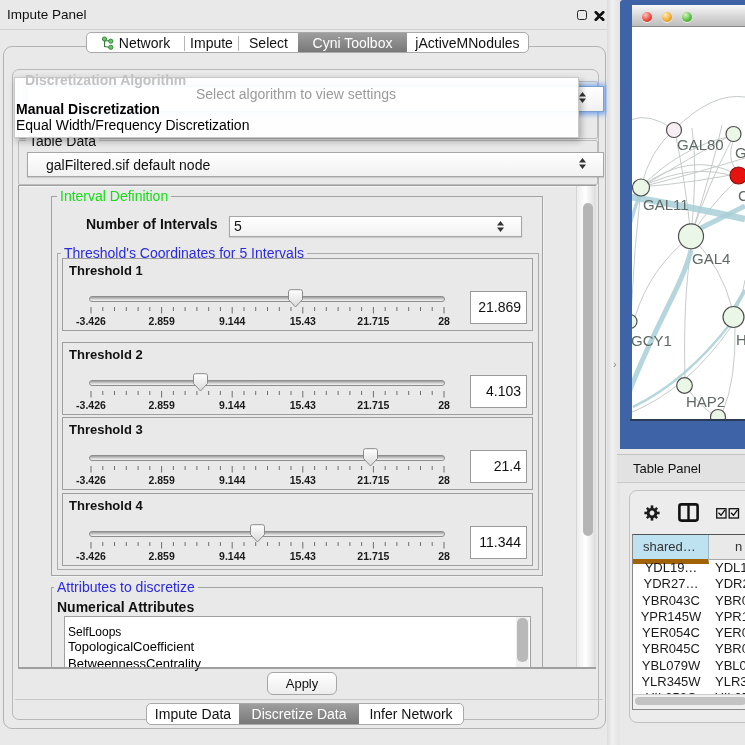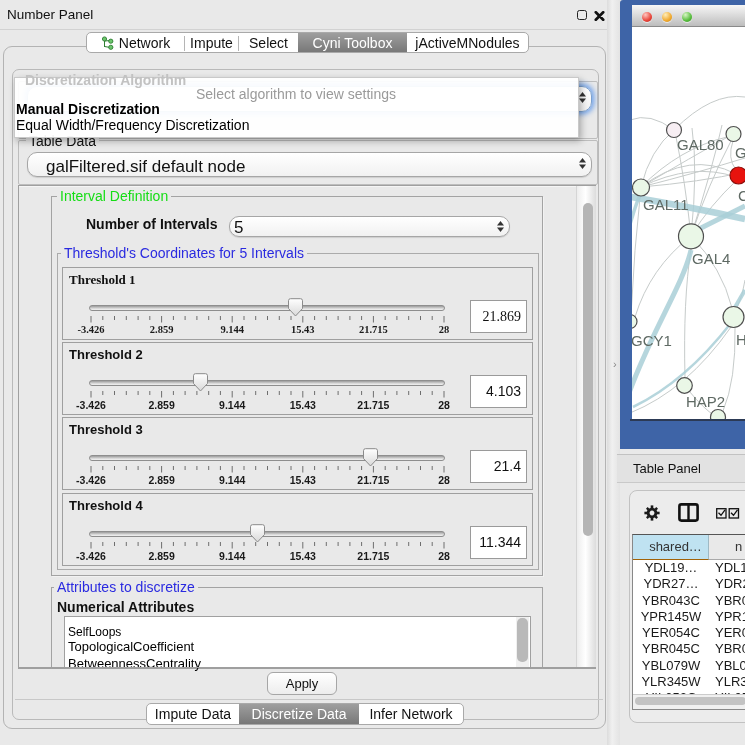--- a/index.html
+++ b/index.html
@@ -3,41 +3,41 @@
 <meta charset="utf-8">
 <style>
   html,body{margin:0;padding:0;}
   body{width:745px;height:745px;overflow:hidden;position:relative;
        font-family:"Liberation Sans",sans-serif;background:#e9e9e9;}
   .abs{position:absolute;}
   .t13{font-size:13px;color:#111;}
   .bold{font-weight:bold;}
   .gtitle{position:absolute;font-size:14px;background:#e9e9e9;padding:0 3px;line-height:14px;}
   .combo{position:absolute;background:linear-gradient(#ffffff,#f1f1f1);
-         border:1px solid #a6a6a6;border-radius:10px;box-shadow:0 1px 1px rgba(0,0,0,0.12);
-         font-size:17px;color:#111;}
+         border:1px solid #a6a6a6;border-radius:0;box-shadow:0 1px 1px rgba(0,0,0,0.12);
+         font-size:14px;color:#111;padding-left:12px;}
   .vbox{position:absolute;background:#fff;border:1px solid #9a9a9a;
         font-size:14px;color:#111;text-align:right;}
   .thbox{position:absolute;left:62px;width:469px;height:71px;
          border:1px solid #9f9f9f;background:#e9e9e9;}
   .track{position:absolute;left:26px;width:354px;height:4px;top:37px;
          background:linear-gradient(#9b9b9b,#d8d8d8 60%,#f3f3f3);
          border:1px solid #8e8e8e;border-radius:3px;}
   .thumb{position:absolute;top:30px;width:15px;height:19px;}
   .ticklbl{position:absolute;font-size:10.5px;font-weight:bold;color:#1a1a1a;top:56px;transform:translateX(-50%);}
   .tab{position:absolute;top:0;height:100%;display:flex;align-items:center;justify-content:center;
        font-size:14px;color:#111;}
   .tabsel{background:linear-gradient(#9e9e9e,#787878);color:#fff;}
   .vsep{position:absolute;top:3px;width:1px;height:15px;background:#b5b5b5;}
 </style>
 </head>
 <body>
 
 <div class="abs" style="left:0;top:0;width:745px;height:29px;background:#e9e9e9;border-bottom:1px solid #d2d2d2;"></div>
-<div class="abs" style="left:7px;top:7px;font-size:13.5px;color:#111;">Number Panel</div>
+<div class="abs" style="left:7px;top:7px;font-size:13.5px;color:#111;">Impute Panel</div>
 <div class="abs" style="left:576.5px;top:10px;width:8px;height:8px;border:1.6px solid #222;border-radius:2.5px;"></div>
 <svg class="abs" style="left:594px;top:11px;" width="11" height="10" viewBox="0 0 11 10">
   <path d="M1.8 1.3 L9.2 8.7 M9.2 1.3 L1.8 8.7" stroke="#111" stroke-width="2.7" stroke-linecap="round"></path>
 </svg>
 
 <div class="abs" style="left:3px;top:46px;width:601px;height:681px;border:1px solid #b3b3b3;border-radius:9px;background:#e9e9e9;"></div>
 
 <div class="abs" style="left:12px;top:69px;width:585px;height:649px;border:1px solid #b9b9b9;border-radius:7px;"></div>
 <div class="abs" style="left:15px;top:699px;width:588px;height:1px;background:#c8c8c8;"></div>
 
@@ -95,21 +95,21 @@
   <span style="position:absolute;left:4px;top:1px;">5</span>
 </div>
 <svg class="abs" style="left:496px;top:221px;" width="9" height="11" viewBox="0 0 9 11">
   <path d="M4.5 0 L8 4.4 H1 Z" fill="#333"></path>
     <path d="M4.5 11 L8 6.6 H1 Z" fill="#333"></path>
 </svg>
 
 <div class="abs" style="left:57px;top:253px;width:480px;height:315px;border:1px solid #ababab;"></div>
 <div class="gtitle" style="left:61px;top:246px;color:#2a2ae0;">Threshold's Coordinates for 5 Intervals</div>
 
-<div class="thbox" style="top:267px;font-family:Liberation Serif, serif;">
+<div class="thbox" style="top:258px;">
   <div style="position:absolute;left:6px;top:4px;font-size:13px;font-weight:bold;color:#111;">Threshold 1</div>
   <div class="track"></div>
 <svg style="position:absolute;left:25px;top:48px;" width="360" height="10" viewBox="0 0 360 10">
       <line x1="3.0" y1="0" x2="3.0" y2="6.5" stroke="#6e6e6e" stroke-width="1"></line>
       <line x1="14.8" y1="0" x2="14.8" y2="4" stroke="#6e6e6e" stroke-width="1"></line>
       <line x1="26.5" y1="0" x2="26.5" y2="4" stroke="#6e6e6e" stroke-width="1"></line>
       <line x1="38.3" y1="0" x2="38.3" y2="4" stroke="#6e6e6e" stroke-width="1"></line>
       <line x1="50.1" y1="0" x2="50.1" y2="4" stroke="#6e6e6e" stroke-width="1"></line>
       <line x1="61.8" y1="0" x2="61.8" y2="4" stroke="#6e6e6e" stroke-width="1"></line>
       <line x1="73.6" y1="0" x2="73.6" y2="6.5" stroke="#6e6e6e" stroke-width="1"></line>
@@ -440,22 +440,22 @@
 <svg class="abs" style="left:716px;top:508px;" width="24" height="11" viewBox="0 0 24 11">
   <g fill="none" stroke="#111" stroke-width="1.3">
     <rect x="0.7" y="0.7" width="9.3" height="9.3"></rect>
     <rect x="13.2" y="0.7" width="9.3" height="9.3"></rect>
     <path d="M2.5 4.8 L5 7.3 L9 1.8"></path>
     <path d="M15 4.8 L17.5 7.3 L21.5 1.8"></path>
   </g>
 </svg>
 
 <div class="abs" style="left:632px;top:534px;width:113px;height:174px;background:#ffffff;border:1px solid #888888;border-top-color:#555;border-right:none;overflow:hidden;">
-  <div style="position:absolute;left:0;top:0;width:75px;height:24px;background:#bfe2f1;border-right:1px solid #9fb9c4;border-bottom:1px solid #a16207;
-       text-align:center;line-height:24px;font-size:13px;color:#333;padding-left:10px;width:65px;">shared…</div>
+  <div style="position:absolute;left:0;top:0;width:75px;height:24px;background:#bfe2f1;border-right:1px solid #9fb9c4;border-bottom:5px solid #a16207;
+       text-align:left;line-height:24px;font-size:13px;color:#333;padding-left:10px;width:65px;">shared…</div>
   <div style="position:absolute;left:76px;top:0;width:60px;height:24px;background:#e9e9e9;border-bottom:1px solid #a9a9a9;
        line-height:24px;font-size:13px;color:#333;padding-left:26px;">n</div>
   <div style="position:absolute;left:0;top:25px;width:76px;text-align:center;font-size:13px;color:#1a1a1a;line-height:16.3px;">
     YDL19…<br>YDR27…<br>YBR043C<br>YPR145W<br>YER054C<br>YBR045C<br>YBL079W<br>YLR345W<br>YIL052C
   </div>
   <div style="position:absolute;left:82px;top:25px;width:80px;font-size:13px;color:#1a1a1a;line-height:16.3px;">
     YDL19<br>YDR27<br>YBR04<br>YPR14<br>YER05<br>YBR04<br>YBL07<br>YLR34<br>YIL05
   </div>
   <div style="position:absolute;left:0;top:159px;width:113px;height:15px;background:#f0f0f0;border-top:1px solid #cccccc;"></div>
   <div style="position:absolute;left:2px;top:162px;width:111px;height:8px;background:#c3c3c3;border-radius:4px;"></div>

